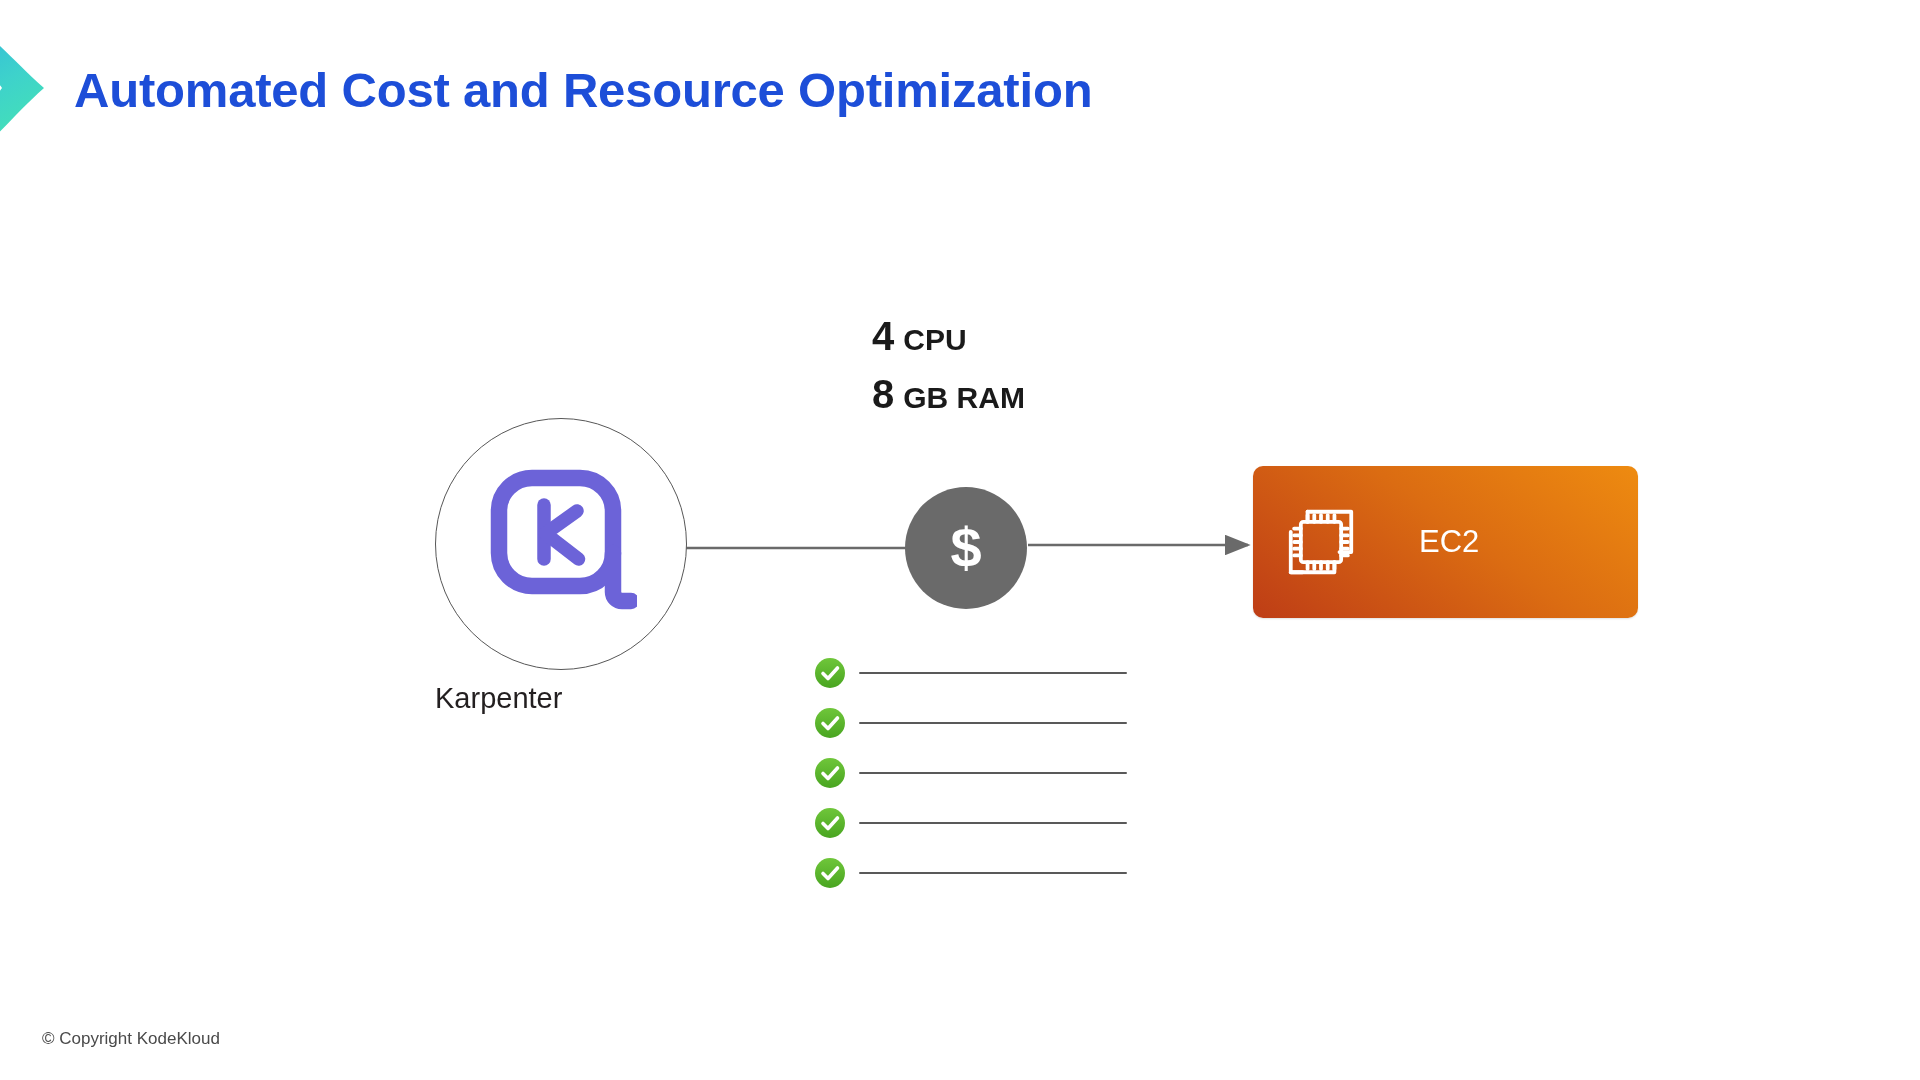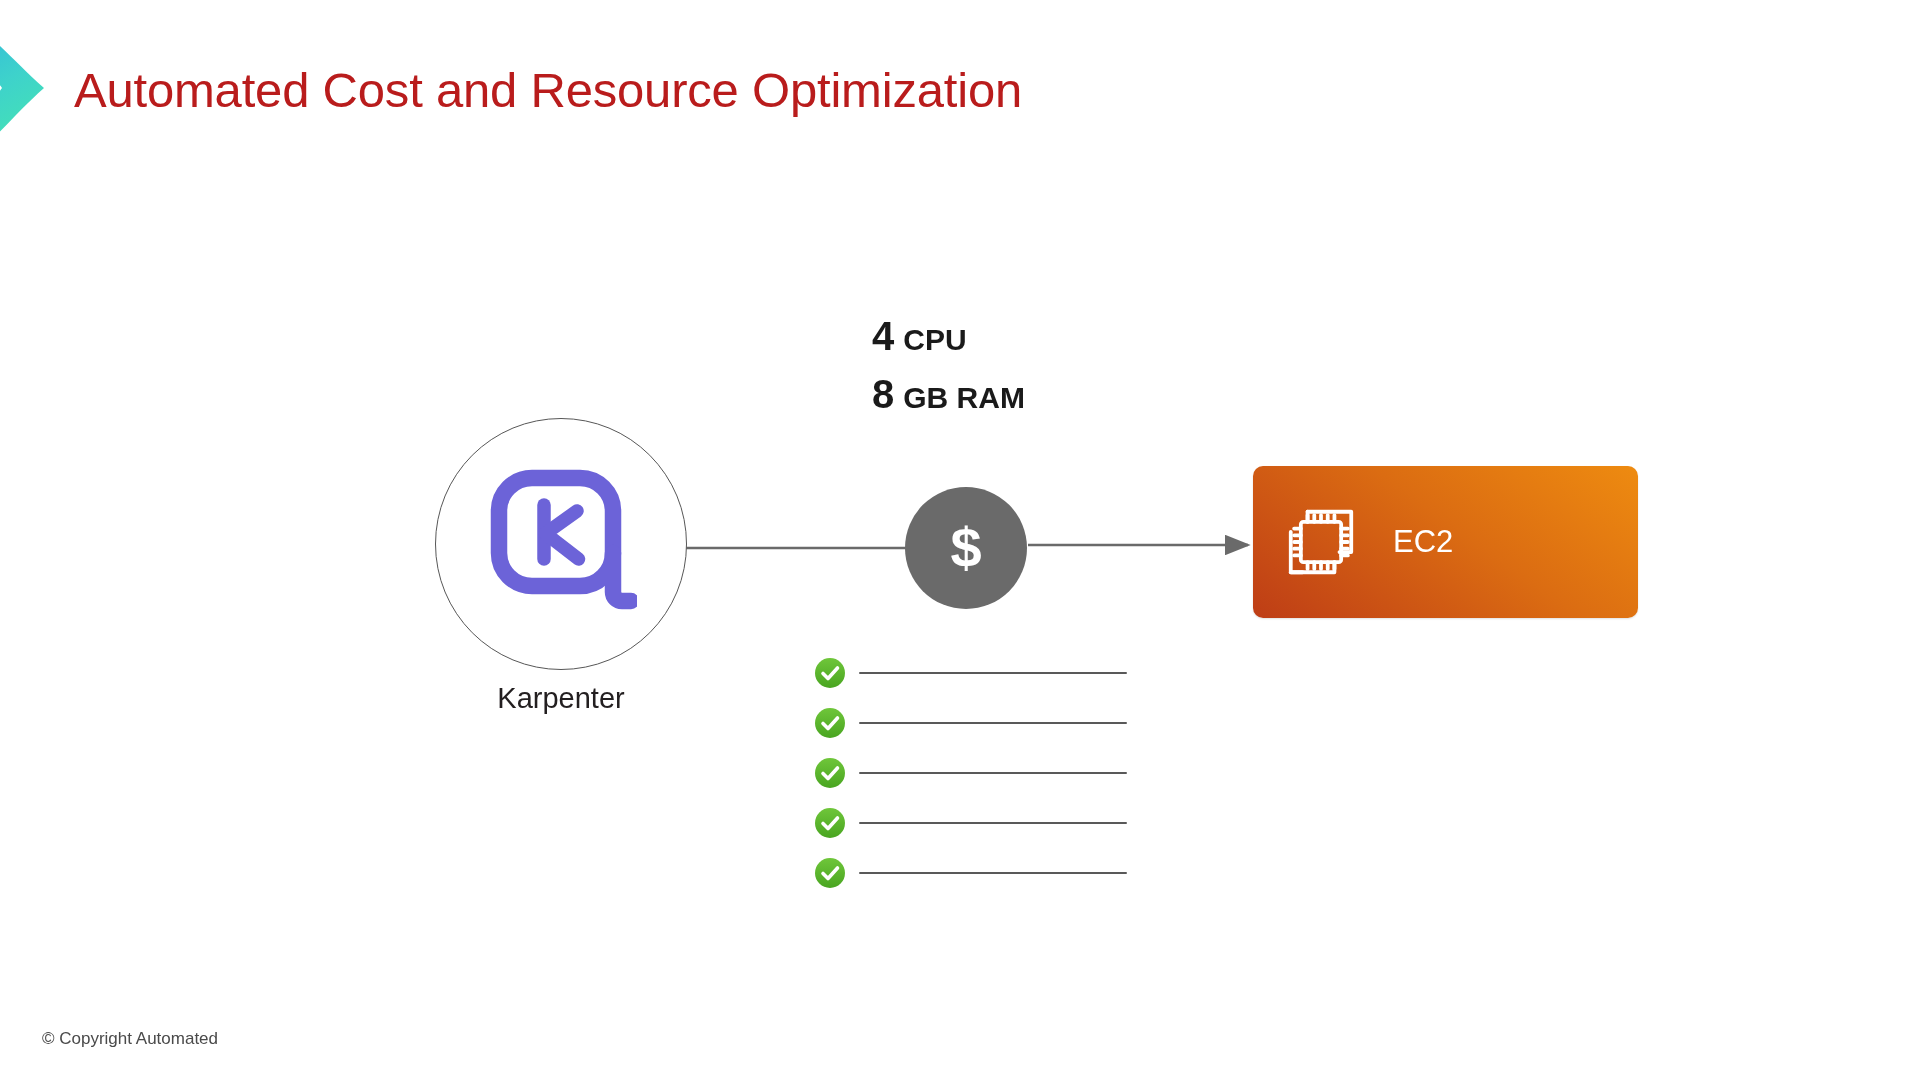--- a/index.html
+++ b/index.html
@@ -25,23 +25,23 @@
     width: 96px;
     height: 160px;
   }
 
   
   .slide-title {
     position: absolute;
     left: 74px;
     top: 62px;
     font-size: 49px;
-    font-weight: 400;
+    font-weight: 700;
     letter-spacing: -0.2px;
-    color: #b91c1c;
+    color: #1d4ed8;
     white-space: nowrap;
   }
   .svg-layer {
     position: absolute;
     left: 0;
     top: 0;
   }
 
   
   .karpenter-node {
@@ -64,21 +64,21 @@
     left: 52px;
     top: 48px;
     width: 150px;
     height: 150px;
   }
   .karpenter-label {
     position: absolute;
     left: 435px;
     top: 682px;
     width: 252px;
-    text-align: center;
+    text-align: left;
     font-size: 29px;
     color: #231f20;
     white-space: nowrap;
   }
 
   
   .cost-node {
     position: absolute;
     left: 905px;
     top: 487px;
@@ -137,21 +137,21 @@
     align-items: center;
     box-shadow: 0 1px 2px rgba(0,0,0,0.12);
   }
   .ec2-icon {
     width: 84px;
     height: 84px;
     margin-left: 26px;
     flex: none;
   }
   .ec2-label {
-    margin-left: 30px;
+    margin-left: 56px;
     color: #ffffff;
     font-size: 31px;
     font-weight: 400;
     white-space: nowrap;
   }
 
   
   .checklist {
     position: absolute;
     left: 814px;
@@ -307,13 +307,13 @@
 
   <div class="check-item">
     <svg class="check-badge" viewBox="0 0 32 32" aria-hidden="true">
       <circle cx="16" cy="16" r="15" fill="url(#chkGrad)"></circle>
       <path d="M9 16.5 L14 21.5 L23.5 11" fill="none" stroke="#ffffff" stroke-width="3.6" stroke-linecap="round" stroke-linejoin="round"></path>
     </svg>
     <div class="check-line"></div>
   </div>
 </div>
 
-<div class="footer-copyright">© Copyright Automated</div>
+<div class="footer-copyright">© Copyright KodeKloud</div>
 
 </body></html>

